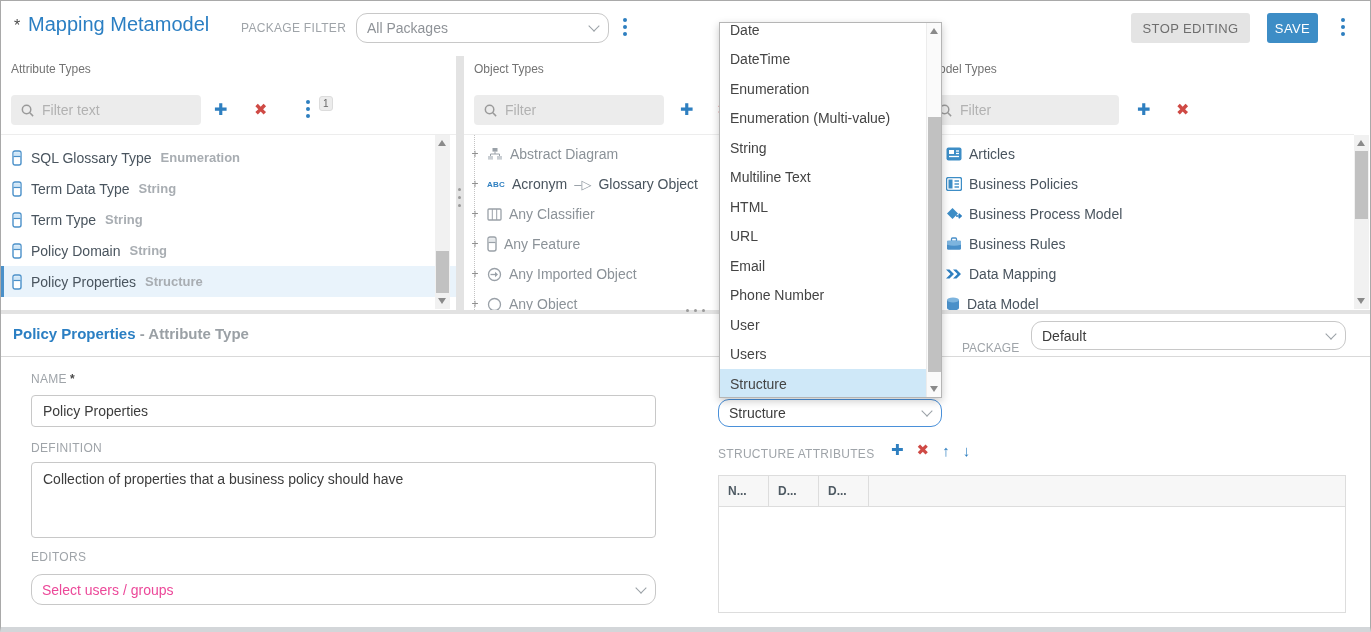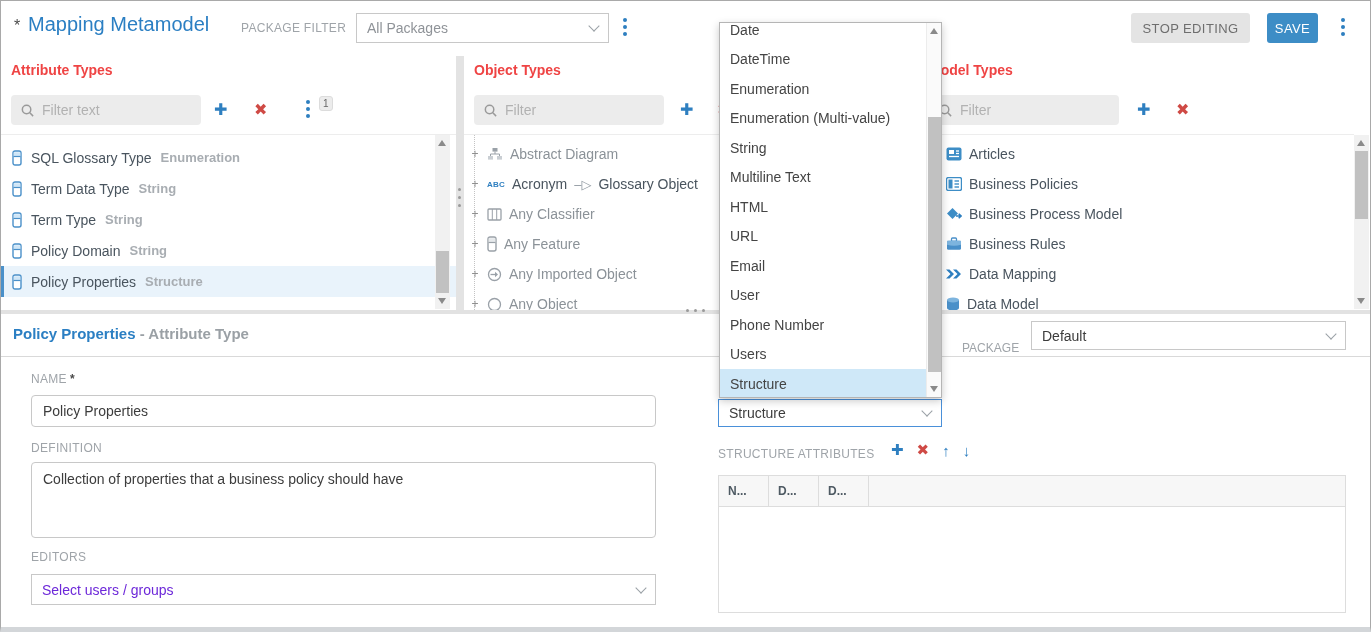--- a/index.html
+++ b/index.html
@@ -6,21 +6,21 @@
   html,body { background:#fff; }
   body { font-family:"Liberation Sans","DejaVu Sans",sans-serif; }
   #app { position:relative; width:1371px; height:632px; background:#fff;
          border:1px solid #a9a9a9; border-bottom:5px solid #d3d6d9; overflow:hidden; }
 
   
   .topbar { position:absolute; left:0; top:0; width:100%; height:55px; background:#fff; }
   .unsaved { position:absolute; left:13px; top:16px; font-size:16px; color:#4a4a4a; }
   .app-title { position:absolute; left:27px; top:12px; font-size:20px; color:#2b7fc3; }
   .pf-label { position:absolute; left:240px; top:20px; font-size:12px; color:#9fa4a9; letter-spacing:.3px; }
-  .select { border:1px solid #c8c8c8; border-radius:0; background:#fff; display:flex;
+  .select { border:1px solid #c8c8c8; border-radius:11px; background:#fff; display:flex;
             align-items:center; padding:0 10px; font-size:14px; color:#3c3c3c; position:absolute; }
   .select .chev { margin-left:auto; }
   .chev { width:8px; height:8px; border-right:1.6px solid #9aa0a6; border-bottom:1.6px solid #9aa0a6;
           transform:rotate(45deg); margin-top:-4px; }
   .pf-select { left:355px; top:12px; width:253px; height:30px; color:#8f9398; }
   .kebab { display:inline-flex; flex-direction:column; gap:3px; cursor:pointer; }
   .kebab i { width:4px; height:4px; border-radius:50%; background:#2e7fc0; }
   .kebab-top { position:absolute; left:622px; top:17px; }
   .btn { position:absolute; top:12px; height:30px; border-radius:3px; font-size:13px;
          display:flex; align-items:center; justify-content:center; cursor:pointer; letter-spacing:.4px; }
@@ -30,21 +30,21 @@
 
   
   .panel { position:absolute; top:55px; height:254px; background:#fff; }
   .p1 { left:0; width:455px; }
   .p2 { left:463px; width:455px; }
   .p3 { left:926px; width:445px; }
   .vdiv { position:absolute; top:55px; height:254px; width:8px; background:#e3e3e3; }
   .vd1 { left:455px; } .vd2 { left:918px; }
   .vdots { position:absolute; left:2px; top:132px; display:flex; flex-direction:column; gap:5px; }
   .vdots i { width:3px; height:3px; border-radius:50%; background:#9a9a9a; }
-  .panel-title { position:absolute; left:10px; top:6px; font-size:14px; font-weight:bold; color:#ef4444; }
+  .panel-title { position:absolute; left:10px; top:6px; font-size:12px; font-weight:normal; color:#737373; }
   .toolbar { position:absolute; left:0; top:36px; right:0; height:42px; }
   .filter-box { position:absolute; left:10px; top:3px; width:190px; height:30px; background:#ececec;
                 border-radius:4px; display:flex; align-items:center; padding:0 9px; gap:7px; }
   .filter-box input { border:none; background:transparent; outline:none; font-size:14px;
                       color:#555; width:100%; font-family:inherit; }
   .filter-box input::placeholder { color:#b2b2b2; }
   .glyph-btn { position:absolute; top:5px; font-size:16px; cursor:pointer; line-height:26px; }
   .add { color:#2e7fc0; } .del { color:#cf4a45; }
   .badge { position:absolute; left:13px; top:-4px; background:#ececec; border-radius:3px;
            font-size:10px; color:#666; padding:0 3px; line-height:13px; border:1px solid #dcdcdc; }
@@ -83,21 +83,21 @@
   
   .detail { position:absolute; left:0; top:313px; width:100%; height:314px; background:#fff; }
   .dhead { position:absolute; left:0; top:0; width:100%; height:43px; border-bottom:1px solid #d9d9d9;padding-left:9px; }
   .dtitle { position:absolute; left:12px; top:11px; font-size:15px; font-weight:bold; color:#2b7fc3; }
   .dtitle .sub { color:#9aa0a5; }
   .flabel { position:absolute; font-size:12px; color:#9fa4a9; letter-spacing:.3px; }
   .flabel .req { color:#4a4a4a; font-weight:bold; margin-left:3px; }
   .tinput { position:absolute; border:1px solid #c8c8c8; border-radius:4px; font-size:14px;
             color:#3c3c3c; padding:0 11px; font-family:inherit; outline:none; }
   textarea.tinput { padding:7px 11px; resize:none; line-height:1.35; }
-  .ph { color:#6d28d9; }
+  .ph { color:#ec4899; }
 
   .pkg-label { position:absolute; left:961px; top:27px; font-size:12px; color:#9fa4a9; }
   .pkg-select { left:1030px; top:7px; width:315px; height:29px; }
   .type-select { left:717px; top:85px; width:224px; height:28px; border-color:#4a90d9; }
 
   .sa-label { position:absolute; left:717px; top:133px; font-size:12px; color:#9fa4a9; letter-spacing:.3px; }
   .sa-icons { position:absolute; left:890px; top:127px; display:flex; gap:13px; align-items:center; }
   .sa-icons span { font-size:15px; cursor:pointer; }
   .arrow-up, .arrow-dn { color:#2e7fc0; font-weight:bold; font-size:15px; }
 
@@ -487,22 +487,22 @@
     <div class="dd-items">
       <div class="dd-item">Date</div>
       <div class="dd-item">DateTime</div>
       <div class="dd-item">Enumeration</div>
       <div class="dd-item">Enumeration (Multi-value)</div>
       <div class="dd-item">String</div>
       <div class="dd-item">Multiline Text</div>
       <div class="dd-item">HTML</div>
       <div class="dd-item">URL</div>
       <div class="dd-item">Email</div>
+      <div class="dd-item">Phone Number</div>
       <div class="dd-item">User</div>
-      <div class="dd-item">Phone Number</div>
       <div class="dd-item">Users</div>
       <div class="dd-item sel">Structure</div>
     </div>
     <div class="dd-sbar">
       <span class="sb-up"></span>
       <span class="sb-th"></span>
       <span class="sb-dn"></span>
     </div>
   </div>
 

